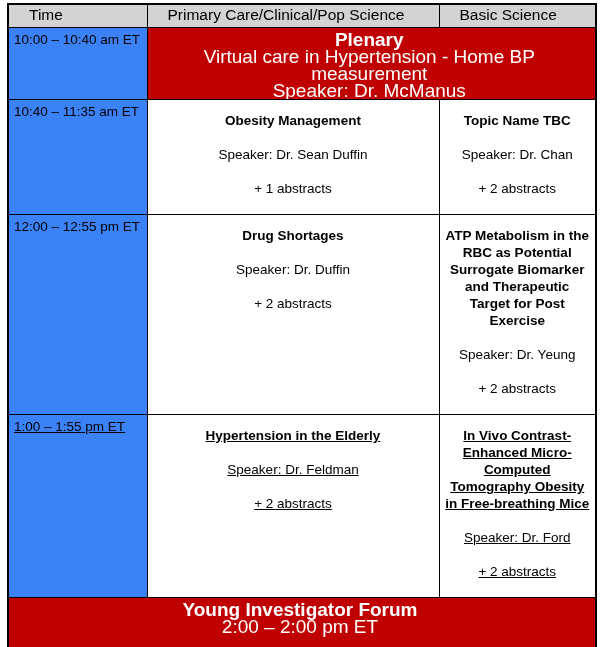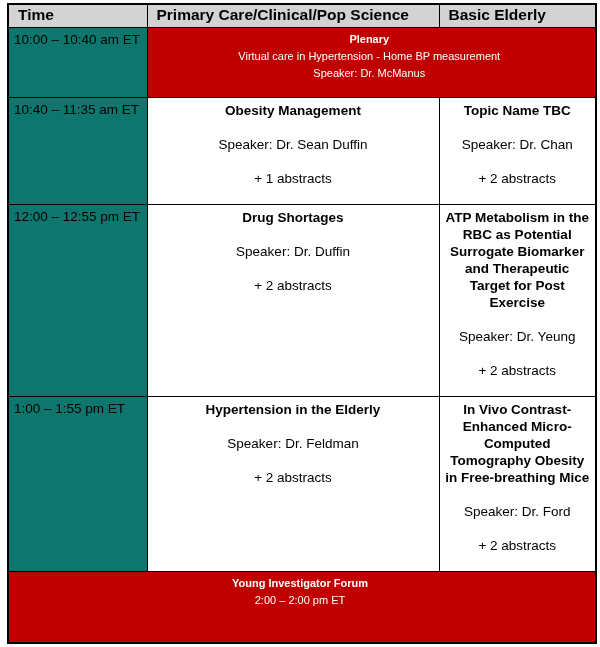--- a/index.html
+++ b/index.html
@@ -24,80 +24,80 @@
   }
   th, td {
     border: 1px solid #000000;
     vertical-align: top;
     overflow: hidden;
   }
   th.hdr {
     background: #d3d3d3;
     text-align: left;
     font-size: 15.5px;
-    font-weight: bold;
-    padding: 1px 0 1px 9px;
+    font-weight: normal;
+    padding: 1px 0 1px 20px;
     height: 20px;
     white-space: nowrap;
   }
   td.time {
     font-size: 13.5px;
     line-height: 17px;
     padding: 3px 1px 0 5px;
     white-space: nowrap;
-    background: #0f766e;
+    background: #3b82f6;
   }
   td.session {
     text-align: center;
     font-size: 13.5px;
     line-height: 17px;
-    padding: 4px 4px 0 4px;
+    padding: 12px 4px 0 4px;
     background: #ffffff;
   }
   .stitle {
     font-weight: bold;
     margin: 0 0 17px 0;
   }
   .sline {
     margin: 0 0 17px 0;
   }
   td.red {
     background: #c00000;
     color: #ffffff;
     text-align: center;
-    font-size: 11px;
+    font-size: 19px;
     line-height: 17px;
     padding: 3px 8px 0 4px;
   }
   .rtitle {
     font-weight: bold;
   }
   tr.r-header  { height: 22px; }
   tr.r-plenary { height: 70px; }
   tr.r-s1      { height: 80px; }
   tr.r-break   { height: 37px; }
   tr.r-s2      { height: 161px; }
-  tr.r-s3      { height: 168px; }
+  tr.r-s3      { height: 168px; text-decoration: underline; }
   tr.r-forum   { height: 71px; }
 </style>
 </head>
 <body>
 
 <div class="table-wrap">
   <table class="schedule">
     <colgroup>
       <col style="width:139px">
       <col style="width:292px">
       <col style="width:157px">
     </colgroup>
     <thead>
       <tr class="r-header">
         <th class="hdr">Time</th>
         <th class="hdr">Primary Care/Clinical/Pop Science</th>
-        <th class="hdr">Basic Elderly</th>
+        <th class="hdr">Basic Science</th>
       </tr>
     </thead>
     <tbody>
       <tr class="r-plenary">
         <td class="time">10:00 – 10:40 am ET</td>
         <td class="red" colspan="2">
           <div class="rtitle">Plenary</div>
           <div>Virtual care in Hypertension - Home BP measurement</div>
           <div>Speaker: Dr. McManus</div>
         </td>

